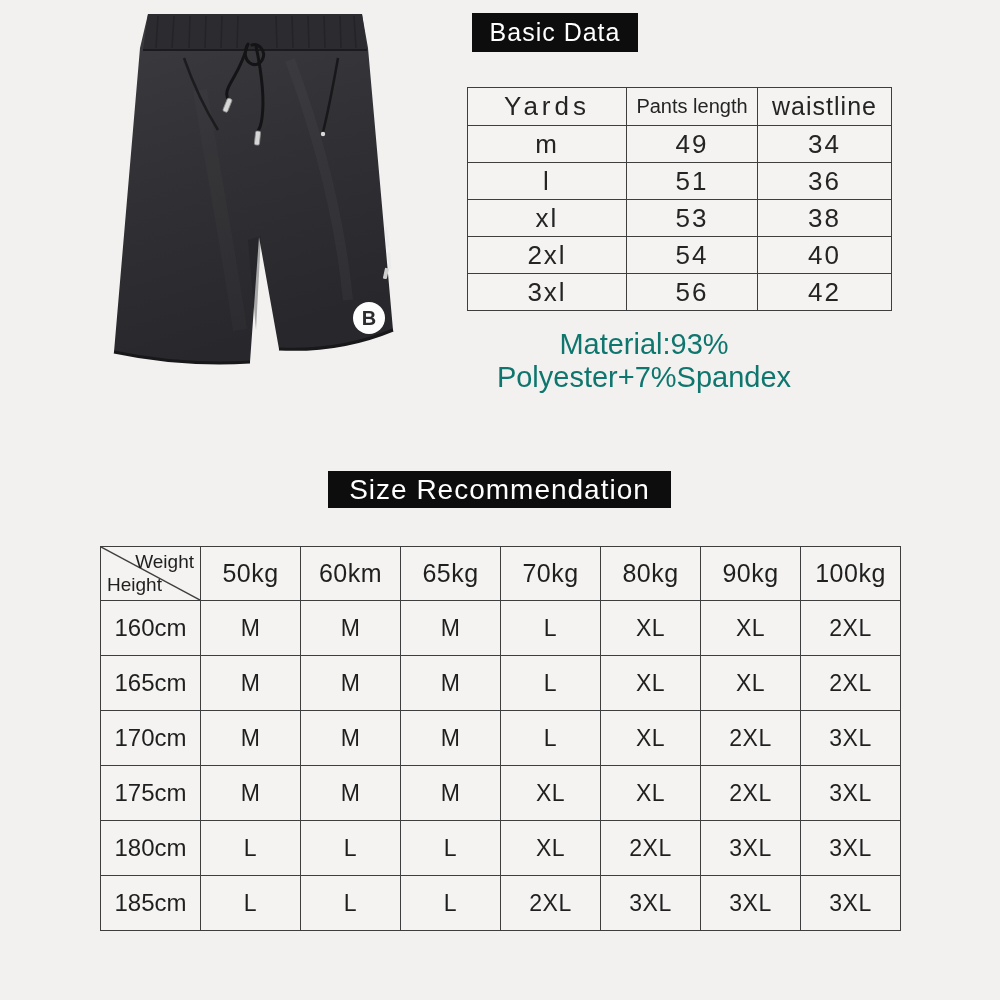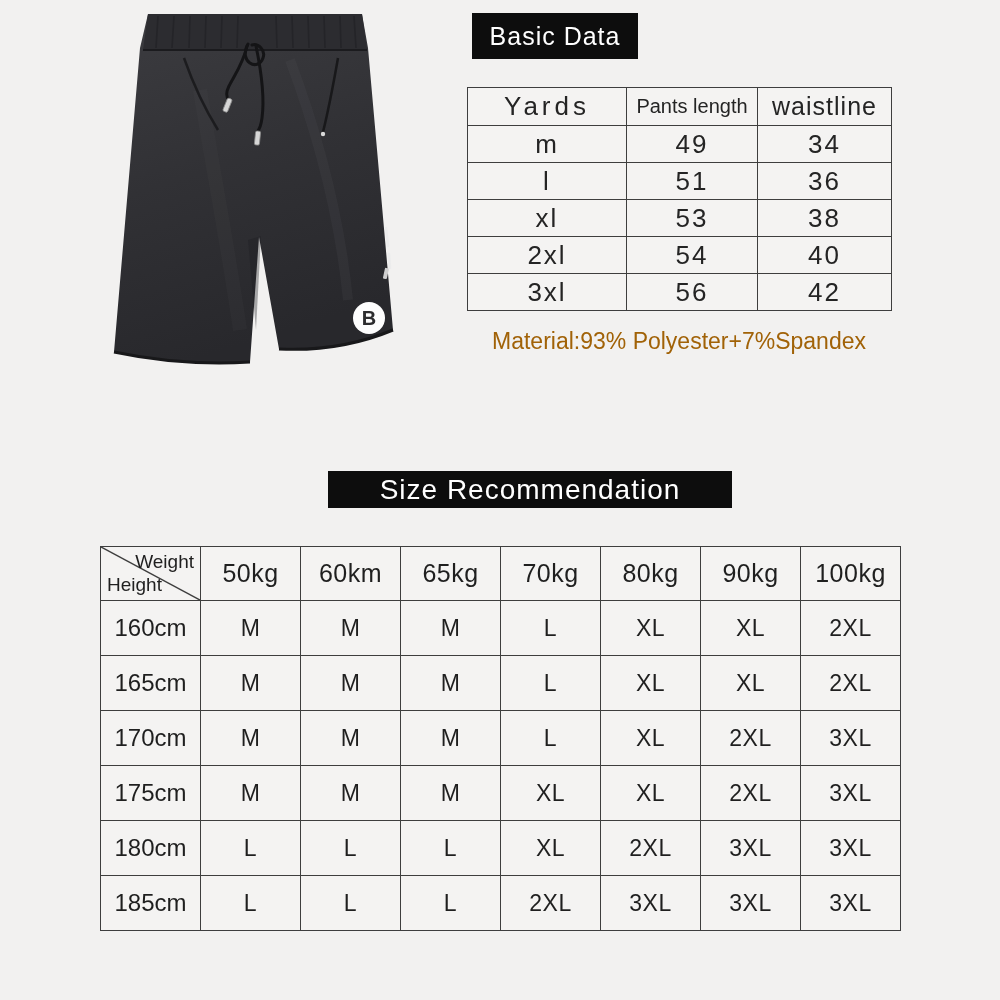--- a/index.html
+++ b/index.html
@@ -6,38 +6,38 @@
   .stage {
     position:relative; width:1000px; height:1000px;
     background:#f2f1f0; overflow:hidden;
     font-family:"Liberation Sans", sans-serif; color:#1f1f1f;
   }
   .banner {
     position:absolute; background:#0d0d0d; color:#ffffff;
     display:flex; align-items:center; justify-content:center;
     letter-spacing:1px;
   }
-  #banner-basic { left:472px; top:13px; width:166px; height:46px; font-size:25px; }
-  #banner-size  { left:328px; top:471px; width:404px; height:37px; font-size:28px; }
+  #banner-basic { left:472px; top:13px; width:166px; height:39px; font-size:25px; }
+  #banner-size  { left:328px; top:471px; width:343px; height:37px; font-size:28px; }
 
   table { border-collapse:collapse; position:absolute; table-layout:fixed; background:#f4f3f2;margin-top:8px; }
   td { border:1.5px solid #3e3e3e; text-align:center; vertical-align:middle; padding:0; overflow:hidden; }
 
   
   #basic-table { left:467px; top:79px; }
   #basic-table td { font-size:26px; letter-spacing:2px; color:#242424; }
   #basic-table tr { height:37px; }
   #basic-table tr.hdr { height:38px; }
   #basic-table td.hdr-yards { font-size:26px; letter-spacing:4px; }
   #basic-table td.hdr-pants { font-size:20px; letter-spacing:0px; }
   #basic-table td.hdr-waist { font-size:25px; letter-spacing:1px; }
 
   #material-note {
-    position:absolute; left:449px; top:328px; width:460px;
-    text-align:center; font-size:23px; color:#a16207;
+    position:absolute; left:414px; top:328px; width:460px;
+    text-align:center; font-size:29px; color:#0f766e;
   }
 
   
   #size-table { left:100px; top:538px; }
   #size-table tr { height:55px;padding-left:29px; }
   #size-table tr.hdr { height:54px; }
   #size-table td.wh { font-size:25px; letter-spacing:0.5px; }
   #size-table td.rh { font-size:24px; }
   #size-table td.sz { font-size:23px; letter-spacing:0.5px; }
 

